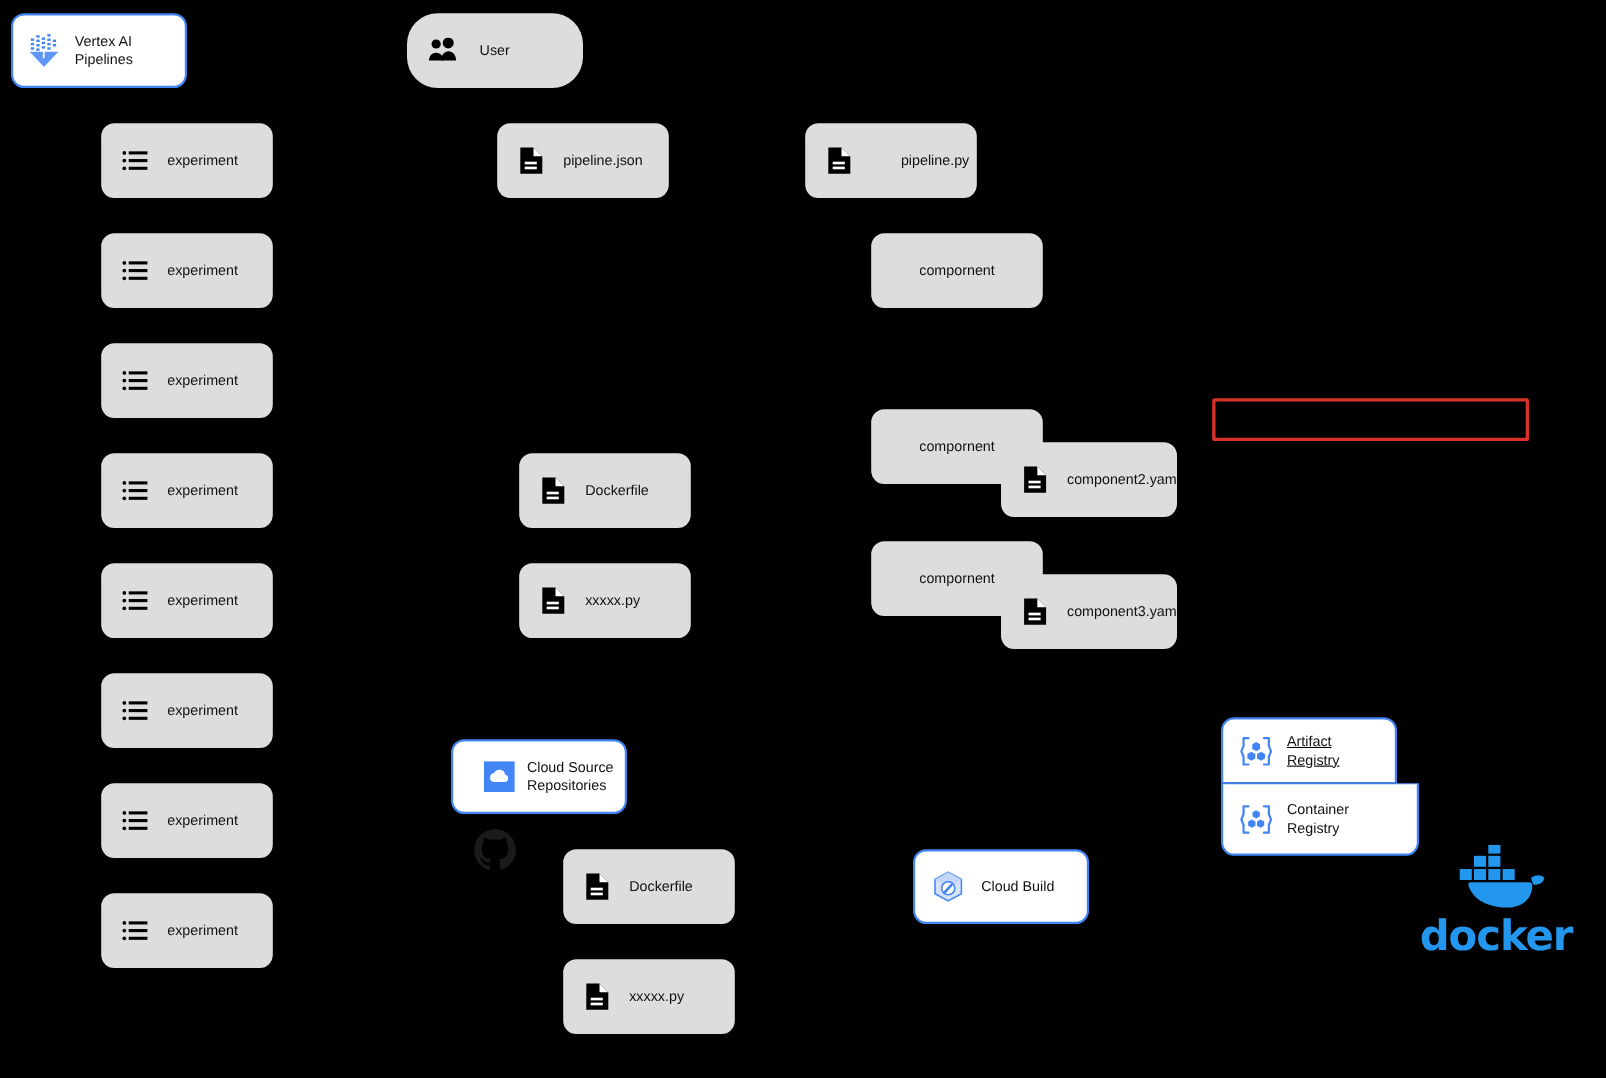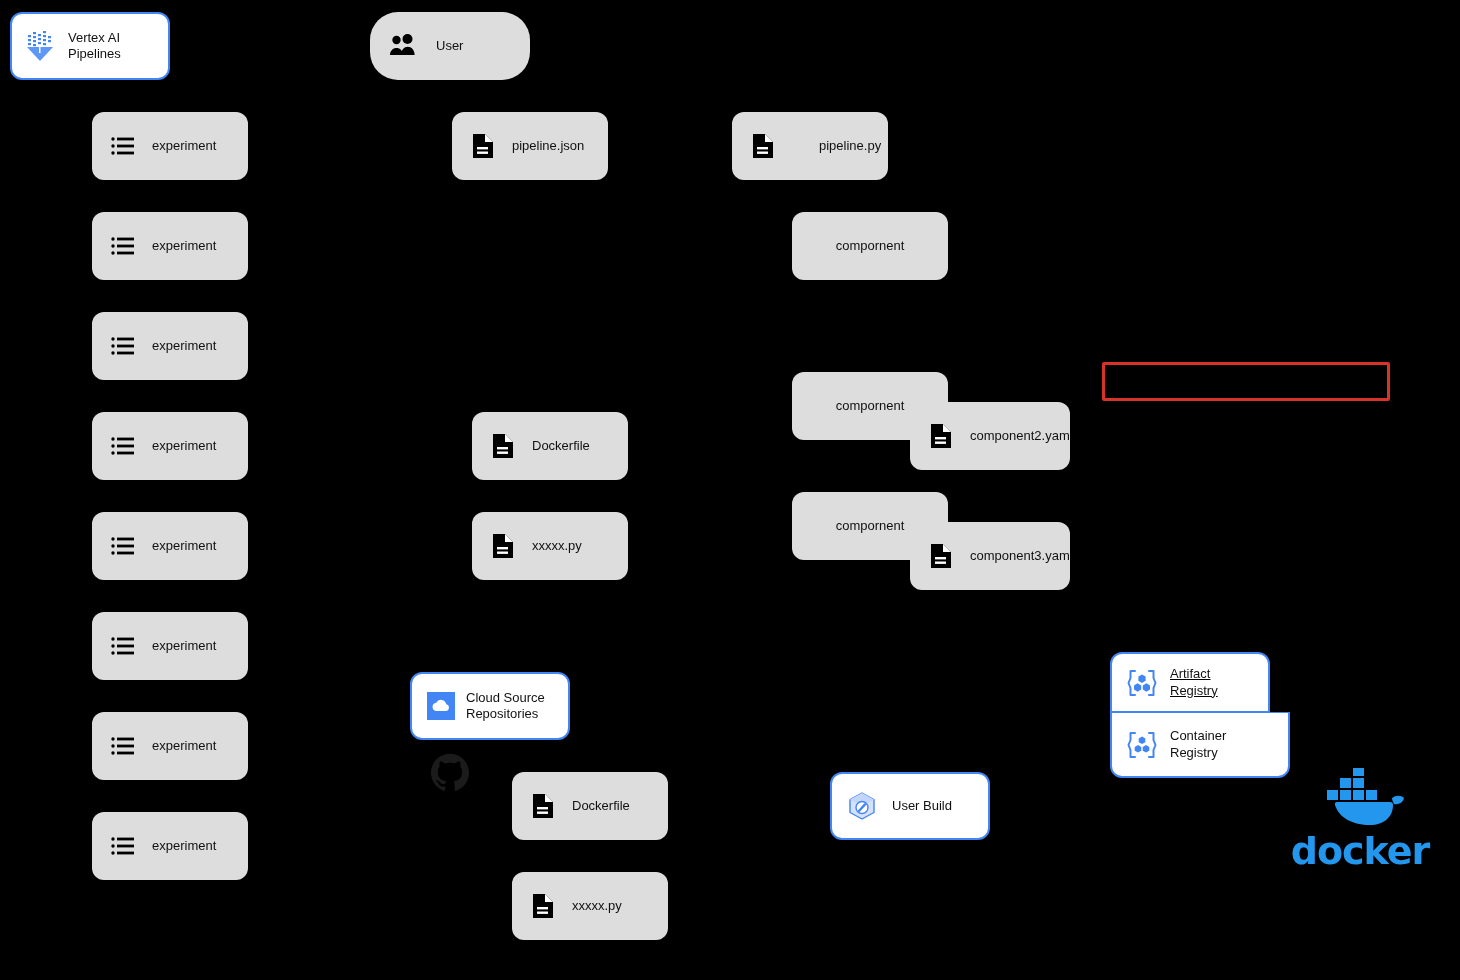--- a/index.html
+++ b/index.html
@@ -324,21 +324,21 @@
       <svg width="22" height="26" viewBox="0 0 22 26" xmlns="http://www.w3.org/2000/svg">
         <path d="M1 1 h12 l8 8 v16 h-20 z" fill="#000"></path>
         <path d="M13 1 l8 8 h-8 z" fill="#ffffff"></path>
         <rect x="5" y="14" width="11" height="2.4" fill="#fff"></rect>
         <rect x="5" y="18.5" width="11" height="2.4" fill="#fff"></rect>
       </svg>
     </span>
     <span class="node-label" style="margin-left:16px;">xxxxx.py</span>
   </div>
 
-  <div class="node card-blue" style="left:410px; top:672px; width:160px; height:68px; padding-left:14px;">
+  <div class="node card-blue" style="left:410px; top:672px; width:160px; height:68px; padding-left:27px;">
     <span class="icon-slot" style="width:30px;height:30px;">
       <svg width="28" height="28" viewBox="0 0 28 28" xmlns="http://www.w3.org/2000/svg">
         <rect x="0" y="0" width="28" height="28" fill="#4285f4"></rect>
         <path d="M9 19 a4.2 4.2 0 0 1 0.2 -8.3 a5.4 5.4 0 0 1 10.1 1.6 a3.4 3.4 0 0 1 -0.6 6.7 z" fill="#ffffff"></path>
       </svg>
     </span>
     <span class="node-label" style="margin-left:10px;">Cloud Source
 Repositories</span>
   </div>
 
@@ -376,21 +376,21 @@
 
   <div class="node card-blue" style="left:830px; top:772px; width:160px; height:68px; padding-left:14px;">
     <span class="icon-slot" style="width:32px;height:32px;">
       <svg width="30" height="30" viewBox="0 0 30 30" xmlns="http://www.w3.org/2000/svg">
         <path d="M15 2 L27 8.5 L27 21.5 L15 28 L3 21.5 L3 8.5 Z" fill="#d6e2fb" stroke="#4285f4" stroke-width="1.4" stroke-linejoin="round"></path>
         <path d="M15 2 L27 8.5 L15 15 L3 8.5 Z" fill="#c3d6fa"></path>
         <circle cx="15" cy="16.5" r="6" fill="#ffffff" stroke="#4285f4" stroke-width="1.4"></circle>
         <path d="M18 13.4 L12.2 19.8" stroke="#4285f4" stroke-width="2.4" stroke-linecap="round"></path>
       </svg>
     </span>
-    <span class="node-label" style="margin-left:14px;">User Build</span>
+    <span class="node-label" style="margin-left:14px;">Cloud Build</span>
   </div>
 
   <div class="node card-blue-top" style="left:1110px; top:652px; width:160px; height:60px; padding-left:14px;">
     <span class="icon-slot" style="width:32px;height:32px;">
       <svg width="30" height="28" viewBox="0 0 30 28" xmlns="http://www.w3.org/2000/svg">
         <path d="M8 2 L3.5 2 L3.5 9 L1.5 14 L3.5 19 L3.5 26 L8 26" fill="none" stroke="#4285f4" stroke-width="2" stroke-linejoin="round" stroke-linecap="round"></path>
         <path d="M22 2 L26.5 2 L26.5 9 L28.5 14 L26.5 19 L26.5 26 L22 26" fill="none" stroke="#4285f4" stroke-width="2" stroke-linejoin="round" stroke-linecap="round"></path>
         <path d="M15 5.5 L18.6 7.6 L18.6 11.8 L15 13.9 L11.4 11.8 L11.4 7.6 Z" fill="#4285f4"></path>
         <path d="M10.6 14.3 L14.2 16.4 L14.2 20.6 L10.6 22.7 L7 20.6 L7 16.4 Z" fill="#4285f4"></path>
         <path d="M19.4 14.3 L23 16.4 L23 20.6 L19.4 22.7 L15.8 20.6 L15.8 16.4 Z" fill="#4285f4"></path>

